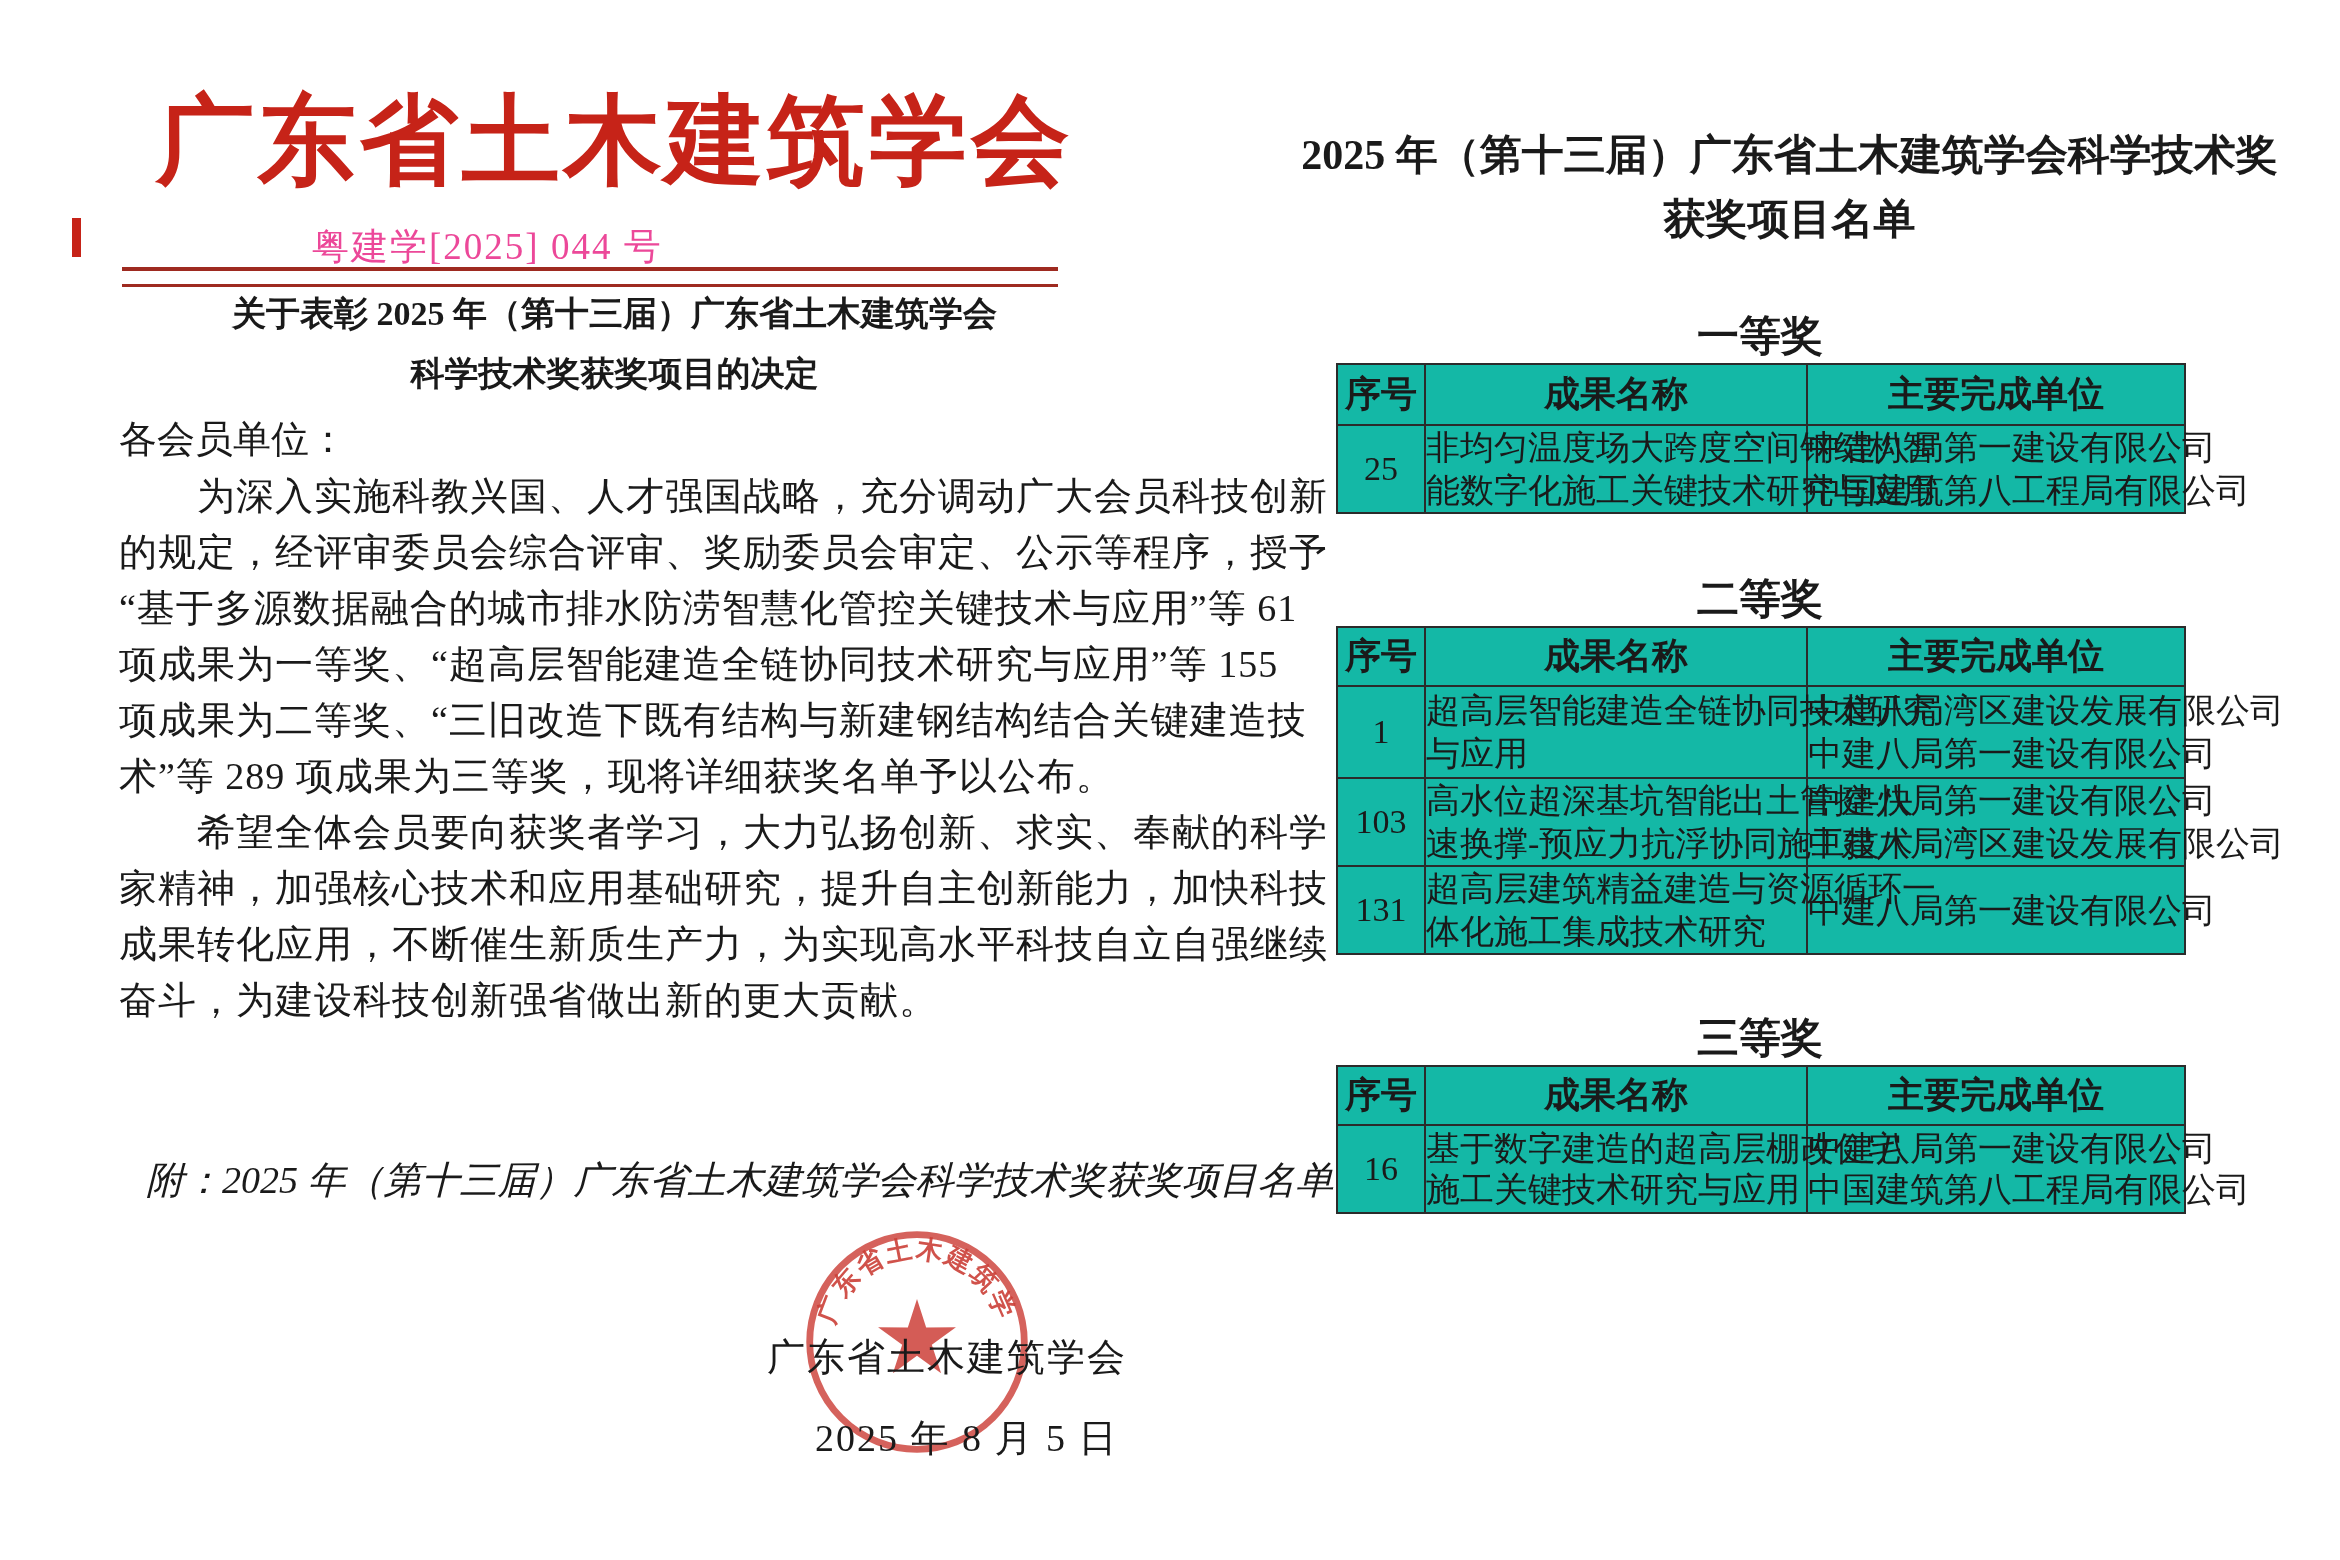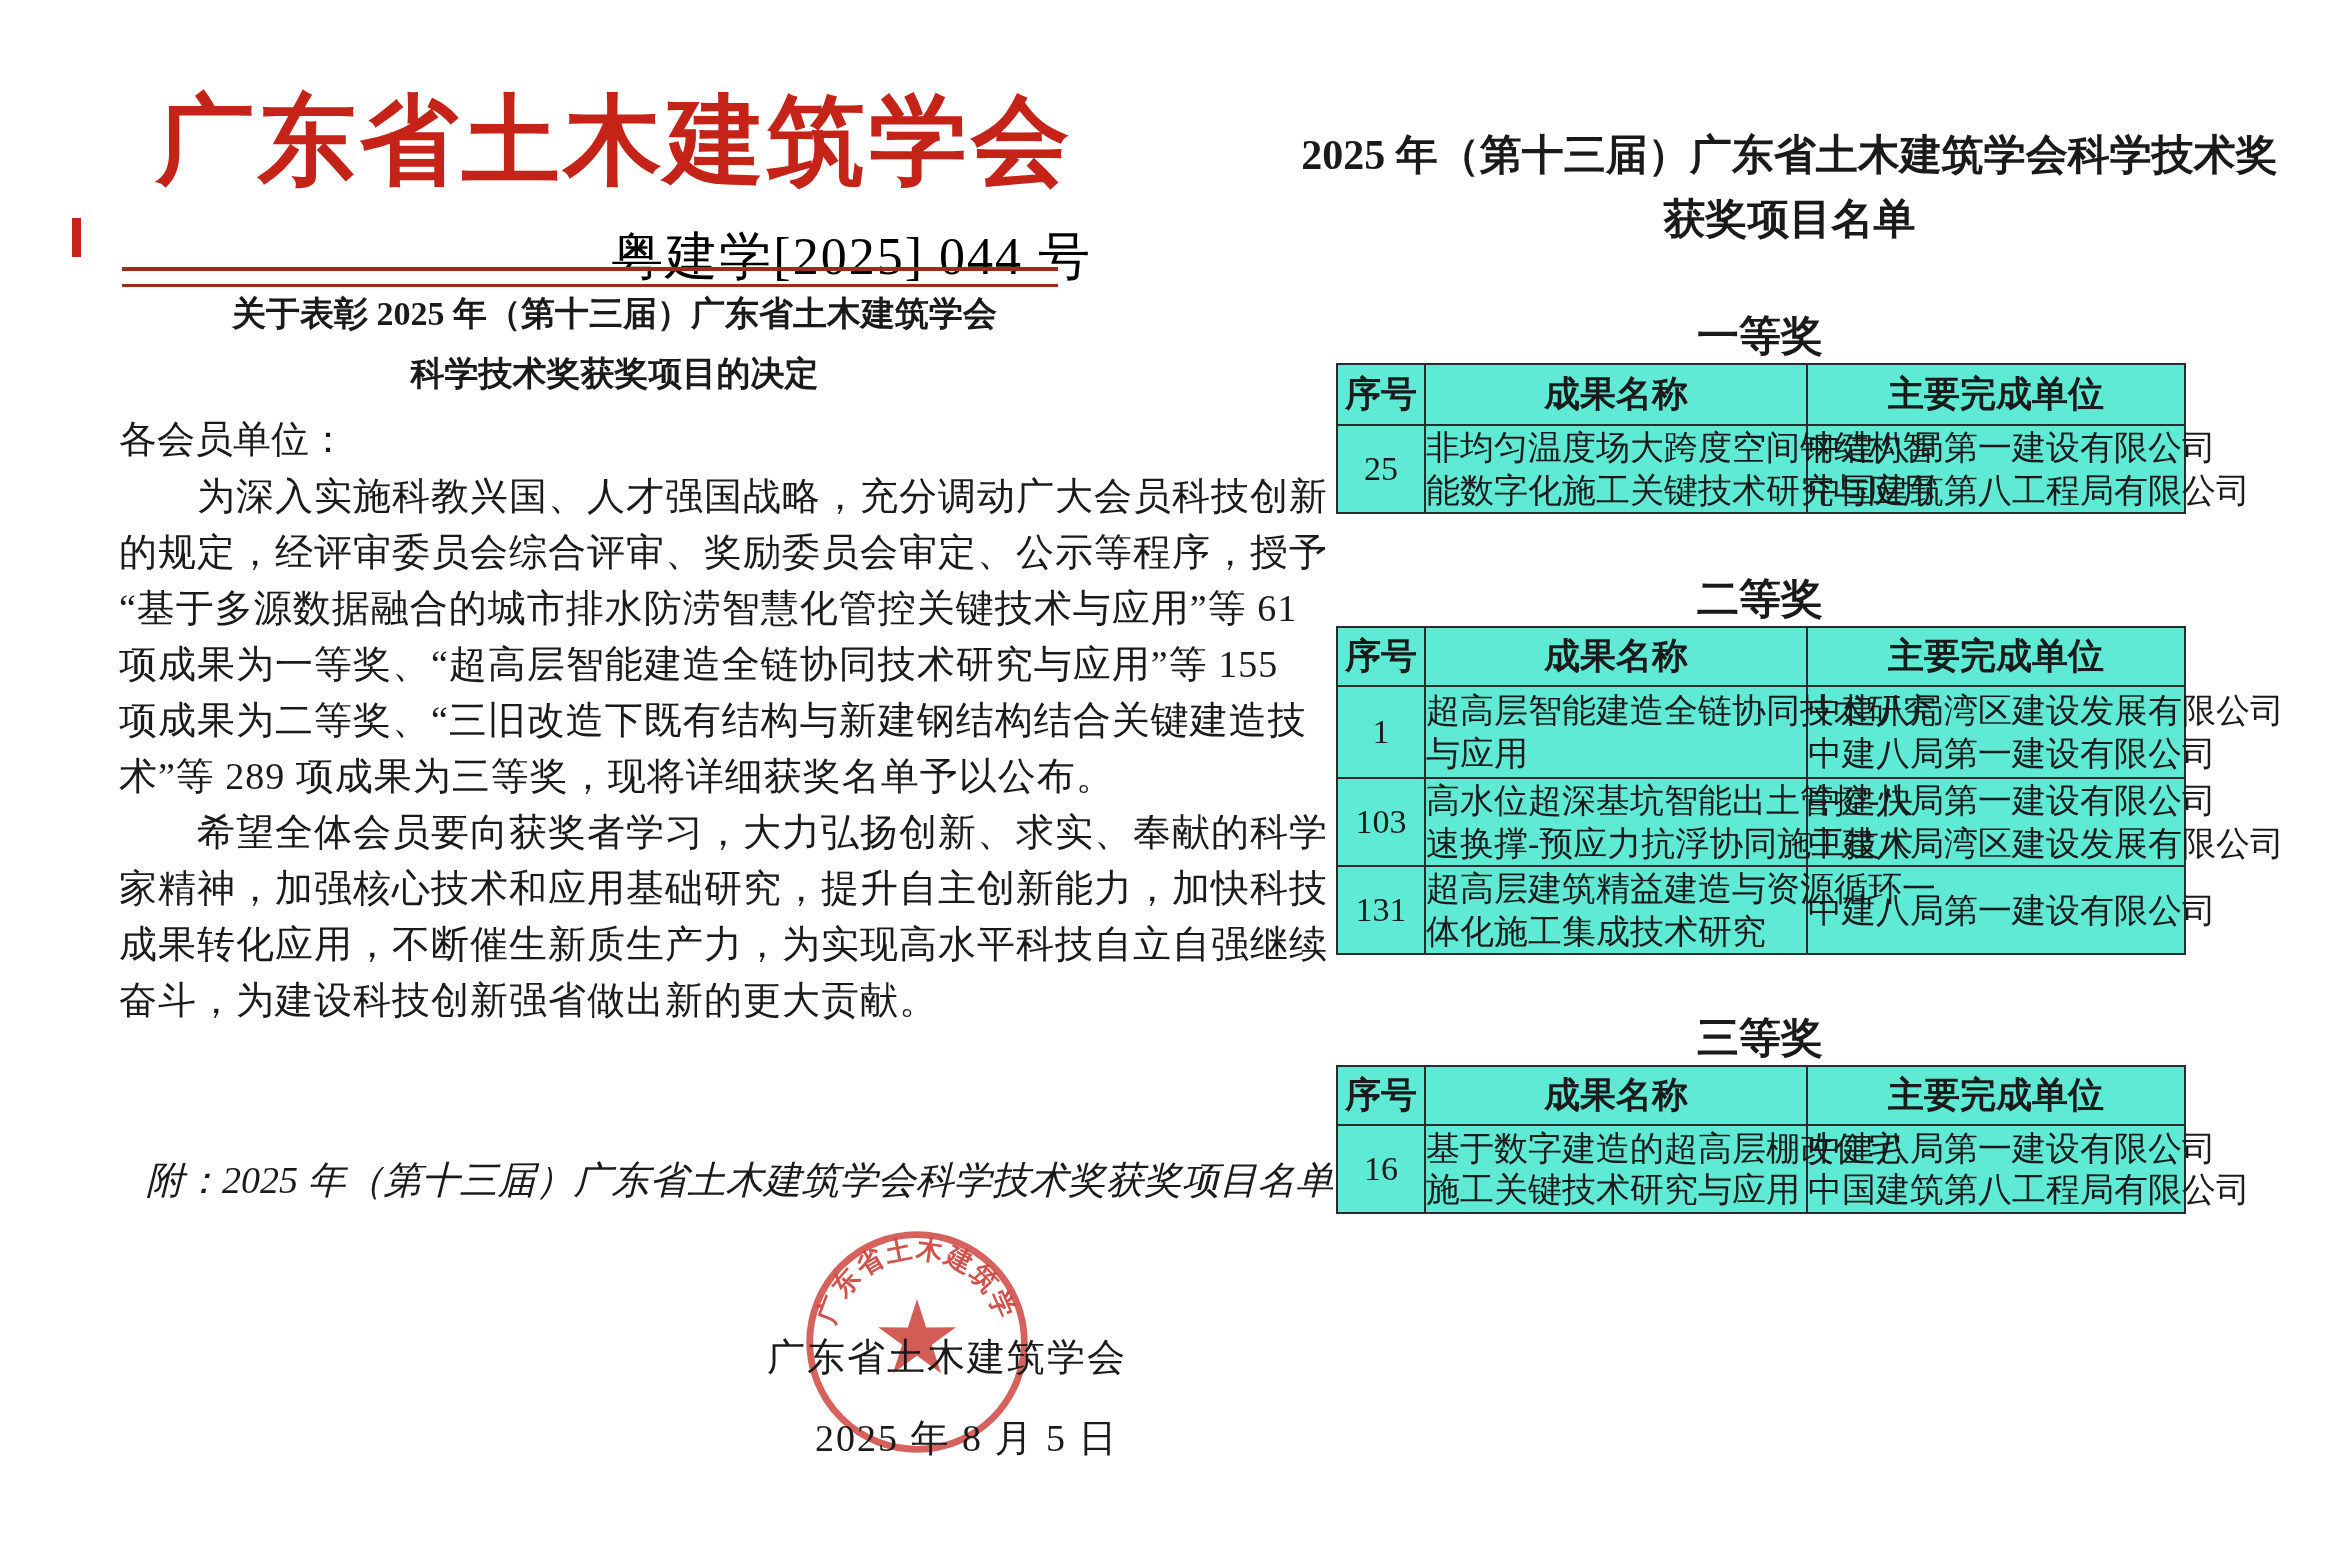--- a/index.html
+++ b/index.html
@@ -8,22 +8,22 @@
     font-family:"Liberation Serif","DejaVu Serif",serif;color:#1a1a1a;
     overflow:hidden;
   }
   .abs{position:absolute;}
   
   .org-title{
     left:117px;top:76px;width:995px;text-align:center;
     font-size:98px;font-weight:bold;color:#c62318;letter-spacing:3.9px;white-space:nowrap;
   }
   .doc-number{
-    left:312px;top:222px;width:780px;text-align:right;
-    font-size:52px;letter-spacing:2px;color:#000000;white-space:nowrap;
+    left:312px;top:222px;width:780px;text-align:left;
+    font-size:37px;letter-spacing:2px;color:#ec4899;white-space:nowrap;
   }
   .red-rule{
     left:122px;top:267px;width:936px;height:12.7px;
     border-top:4.9px solid #9e2a20;border-bottom:3.9px solid #9e2a20;
   }
   .red-tick{left:72px;top:218px;width:8.8px;height:39px;background:#c62318;}
   .subject{left:117px;width:995px;text-align:center;font-size:34px;font-weight:bold;white-space:nowrap;}
   .subject1{top:291px;}
   .subject2{top:351px;}
   .salutation{left:119px;top:414px;font-size:38px;}
@@ -36,21 +36,21 @@
   
   .rp-title{left:1297px;width:985px;text-align:center;font-size:42px;font-weight:bold;white-space:nowrap;}
   .rp-title1{top:127px;}
   .rp-title2{top:191px;text-align:center;}
   .award-heading{left:1336px;width:848px;text-align:center;font-size:42px;font-weight:bold;}
   .h-first{top:308px;}
   .h-second{top:571px;}
   .h-third{top:1010px;}
   table.award{
     position:absolute;left:1336px;width:848px;border-collapse:collapse;
-    table-layout:fixed;background:#5eead4;
+    table-layout:fixed;background:#14b8a6;
   }
   .t-first{top:363px;}
   .t-second{top:626px;}
   .t-third{top:1065px;}
   table.award col.c1{width:88px;}
   table.award col.c2{width:382px;}
   table.award col.c3{width:378px;}
   table.award th,table.award td{
     border:2px solid #2b2b2b;padding:0;vertical-align:middle;
     font-size:34px;font-weight:normal;

